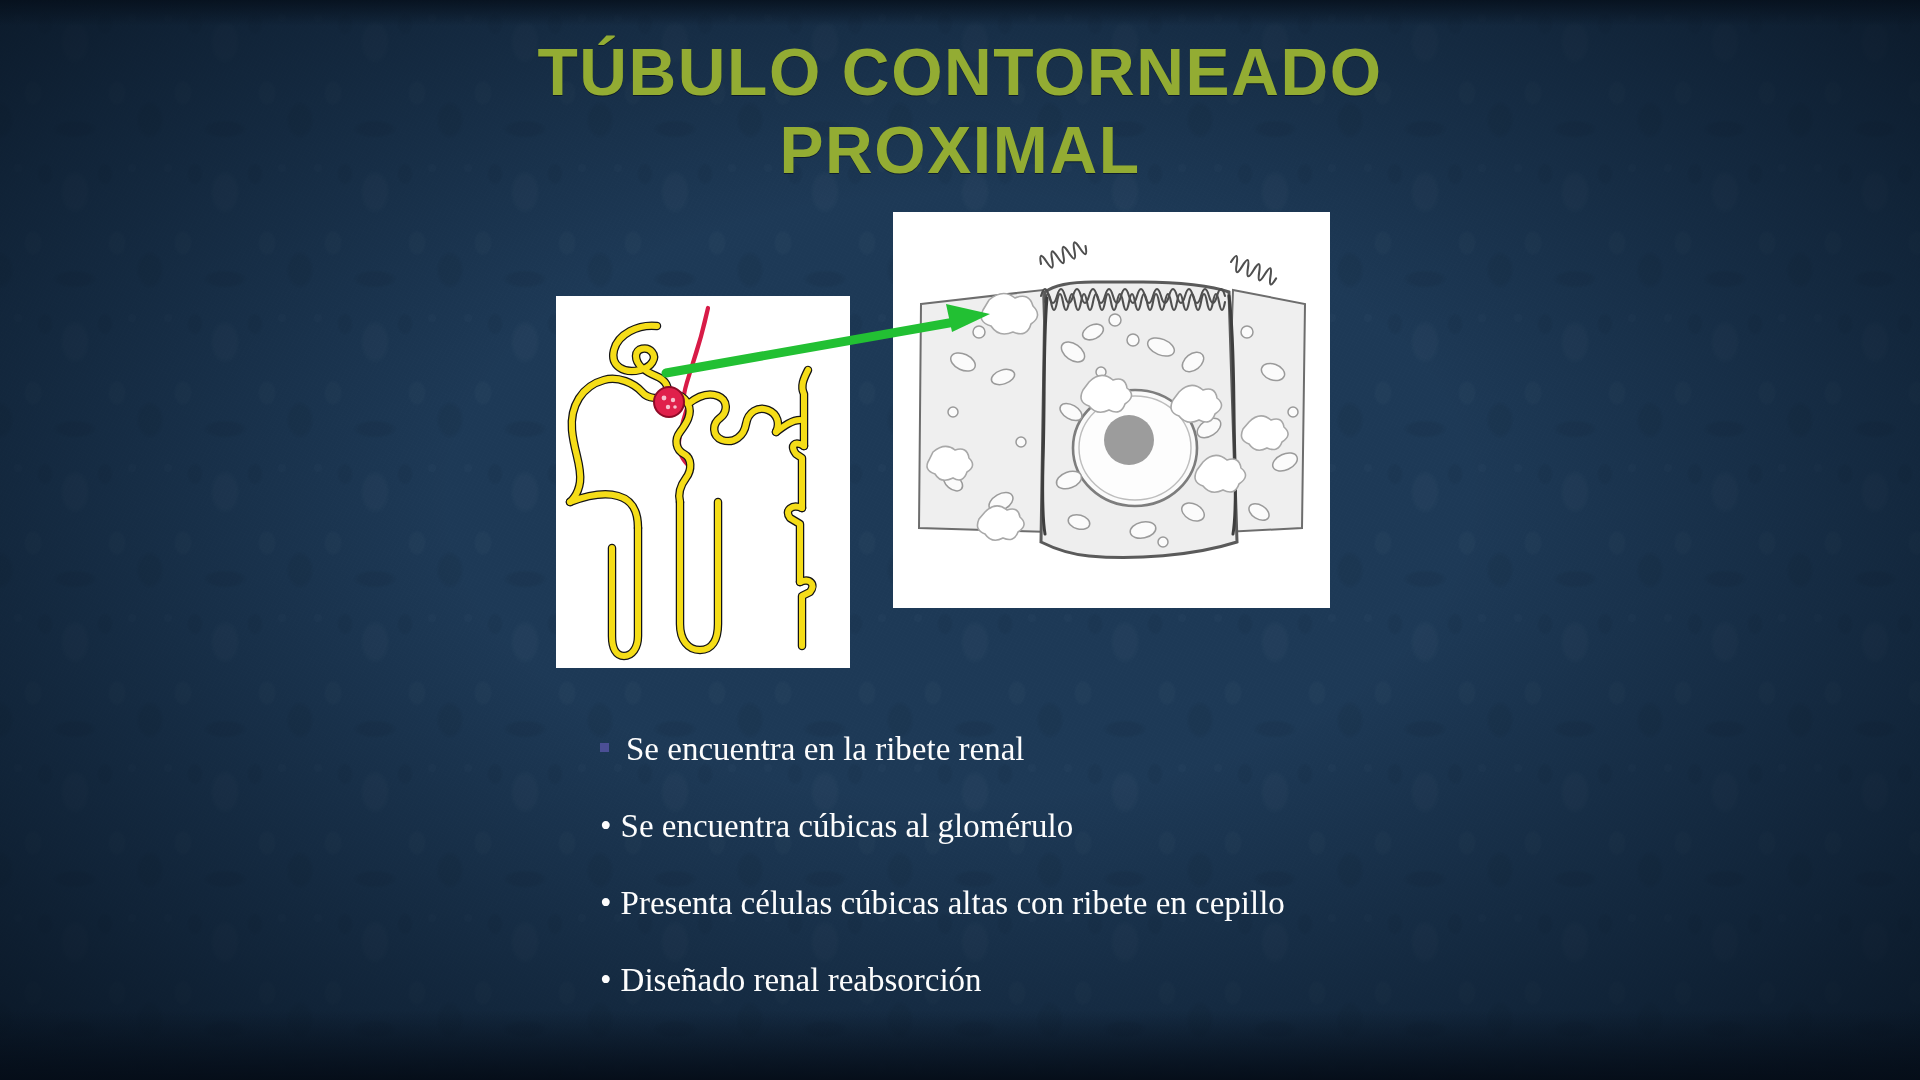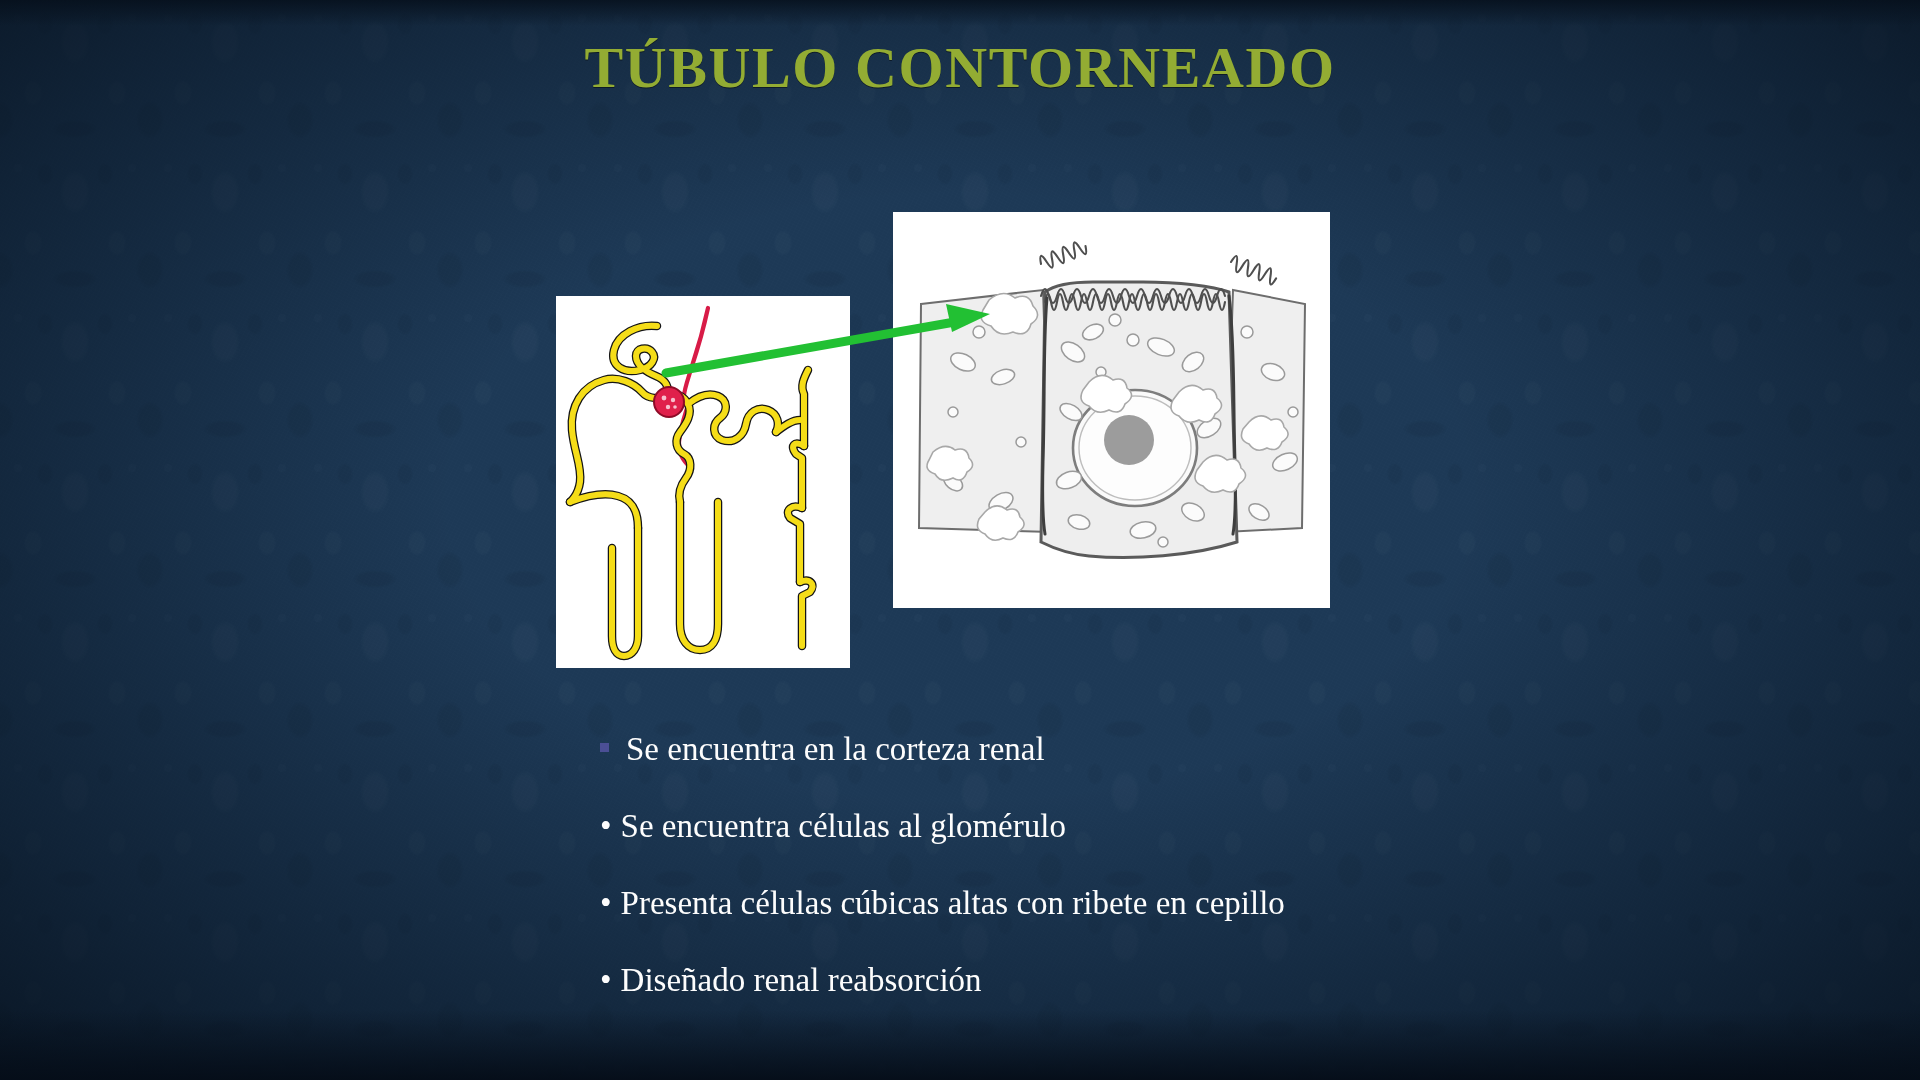--- a/index.html
+++ b/index.html
@@ -82,23 +82,23 @@
   }
 
   
   .title {
     position: absolute;
     left: 380px;
     top: 34px;
     width: 1160px;
     text-align: center;
     color: #93ac33;
-    font-family: Liberation Serif, serif;
+    font-family: Liberation Sans, sans-serif;
     font-weight: bold;
-    font-size: 58px;
+    font-size: 66px;
     line-height: 1.18;
     letter-spacing: 1.6px;
     text-transform: uppercase;
     text-shadow: 0 1px 0 rgba(0,0,0,0.45);
   }
 
   
   .pic {
     position: absolute;
     background: #ffffff;
@@ -183,20 +183,21 @@
   <div class="bg-base"></div>
   <div class="bg-damask"></div>
   <div class="bg-damask2"></div>
   <div class="bg-noise"></div>
   <div class="bg-vignette"></div>
   <div class="bg-toprail"></div>
   <div class="bg-botrail"></div>
 
   <div class="title">
     <div>TÚBULO CONTORNEADO</div>
+    <div>PROXIMAL</div>
   </div>
 
   <div class="pic" id="pic-nephron">
     <svg viewBox="0 0 294 372" xmlns="http://www.w3.org/2000/svg">
       <rect x="0" y="0" width="294" height="372" fill="#ffffff"></rect>
 
       <g fill="none" stroke="#d81b47" stroke-width="4.2" stroke-linecap="round">
         <path d="M152,12 C147,35 141,55 136,70 C131,86 128,94 128,100"></path>
         <path d="M131,112 C127,125 124,134 123,146 C122,158 128,166 135,172"></path>
       </g>
@@ -352,26 +353,26 @@
 
   <svg id="arrow-layer" viewBox="0 0 1920 1080" xmlns="http://www.w3.org/2000/svg">
     <line x1="666" y1="373" x2="966" y2="320" stroke="#22c033" stroke-width="9" stroke-linecap="round"></line>
     <polygon points="990,314 946,304 952,332" fill="#22c033"></polygon>
   </svg>
 
   <div class="body-block">
 
     <div class="bullet-row">
       <span class="sq-marker"></span>
-      <span class="bullet-text nojustify">Se encuentra en la corteza renal</span>
+      <span class="bullet-text nojustify">Se encuentra en la ribete renal</span>
     </div>
 
     <div class="bullet-row">
       <span class="dot-marker">•</span>
-      <span class="bullet-text nojustify">Se encuentra células al glomérulo</span>
+      <span class="bullet-text nojustify">Se encuentra cúbicas al glomérulo</span>
     </div>
 
     <div class="bullet-row">
       <span class="dot-marker">•</span>
       <span class="bullet-text">Presenta células cúbicas altas con ribete en cepillo</span>
     </div>
 
     <div class="bullet-row">
       <span class="dot-marker">•</span>
       <span class="bullet-text nojustify">Diseñado renal reabsorción</span>

